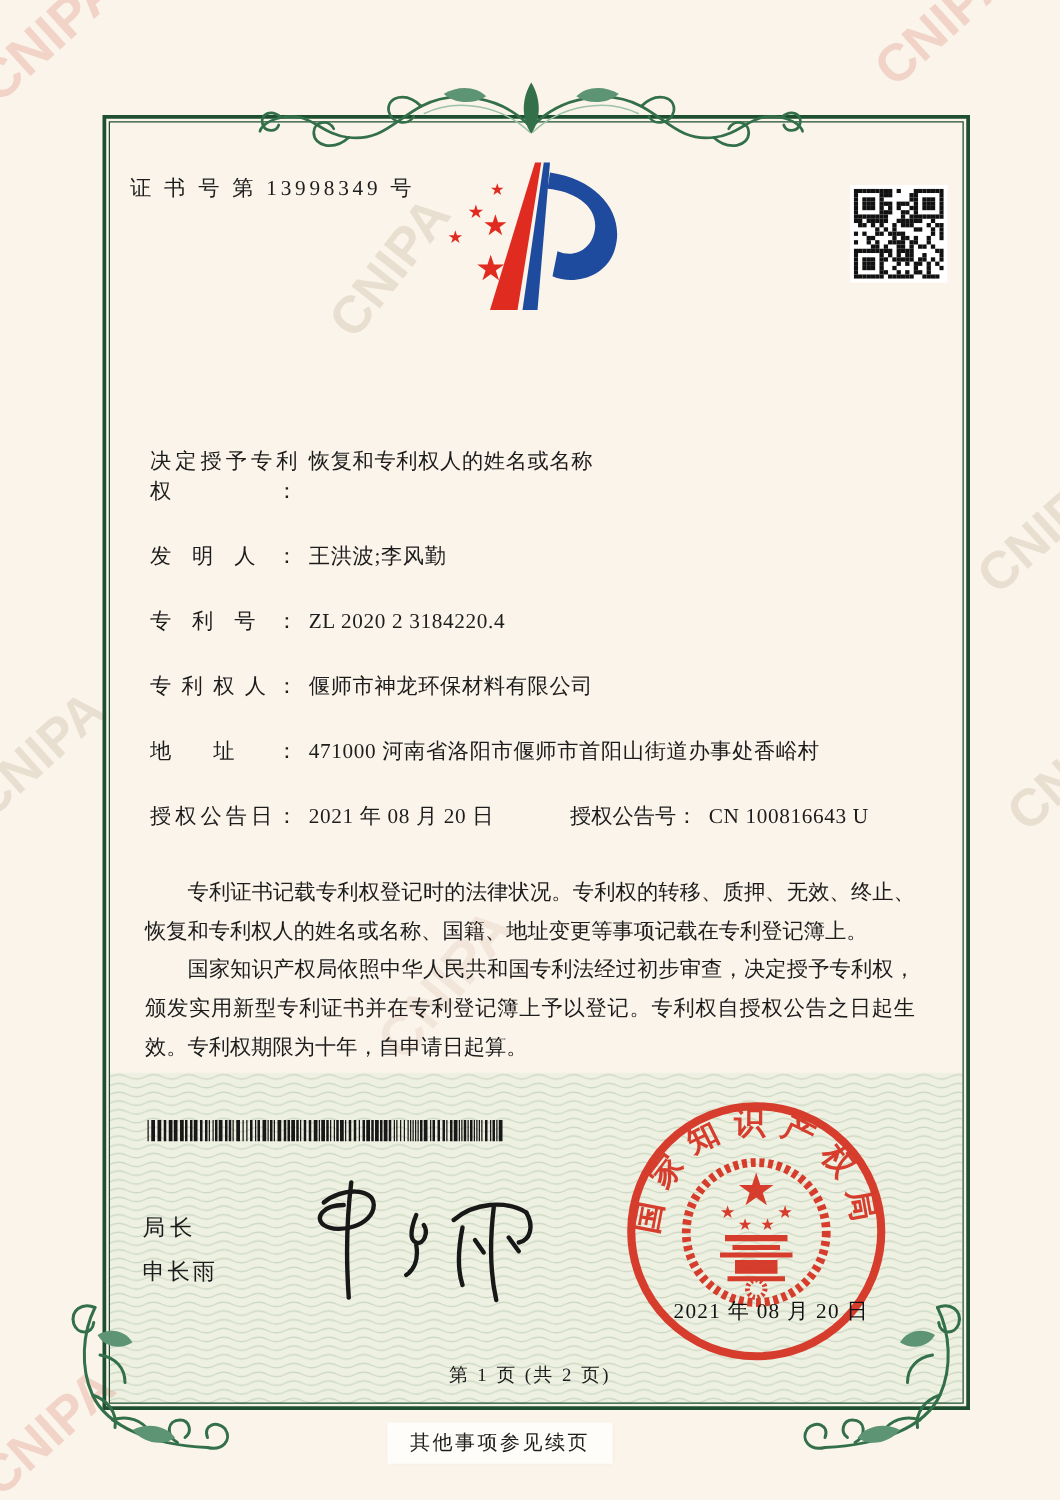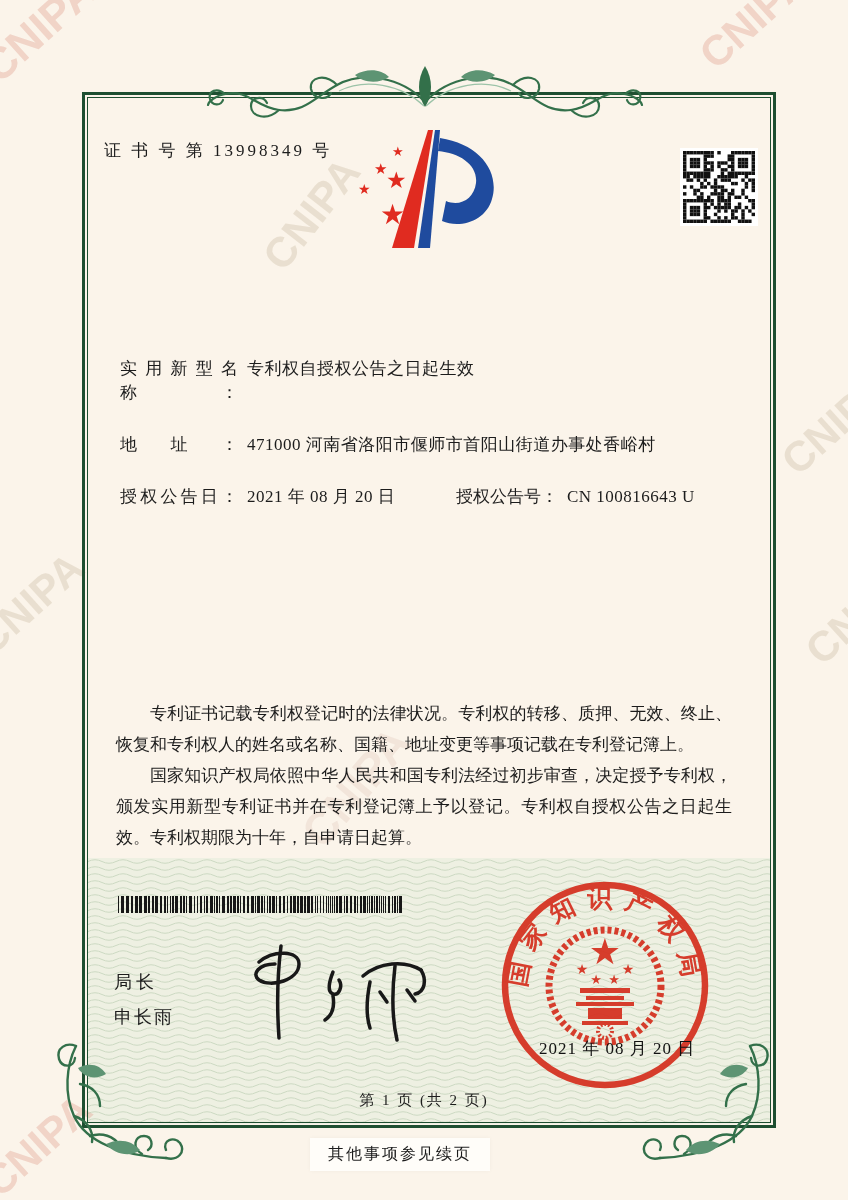--- a/index.html
+++ b/index.html
@@ -388,22 +388,34 @@
           <rect x="44.57" y="68.57" width="3.43" height="3.43" fill="#111"></rect>
           <rect x="54.86" y="68.57" width="3.43" height="3.43" fill="#111"></rect>
           <rect x="58.29" y="68.57" width="3.43" height="3.43" fill="#111"></rect>
           <rect x="61.71" y="68.57" width="3.43" height="3.43" fill="#111"></rect>
           <rect x="65.14" y="68.57" width="3.43" height="3.43" fill="#111"></rect>
         </svg></div>
 
 
     <div class="fields">
       <div class="frow">
-        <span class="flabel">实用新型名称：</span>
-        <span class="fvalue">专利权自授权公告之日起生效</span>
+        <span class="flabel">决定授予专利权：</span>
+        <span class="fvalue">恢复和专利权人的姓名或名称</span>
+      </div>
+      <div class="frow">
+        <span class="flabel">发明人：</span>
+        <span class="fvalue">王洪波;李风勤</span>
+      </div>
+      <div class="frow">
+        <span class="flabel">专利号：</span>
+        <span class="fvalue">ZL 2020 2 3184220.4</span>
+      </div>
+      <div class="frow">
+        <span class="flabel">专利权人：</span>
+        <span class="fvalue">偃师市神龙环保材料有限公司</span>
       </div>
       <div class="frow">
         <span class="flabel">地址：</span>
         <span class="fvalue">471000 河南省洛阳市偃师市首阳山街道办事处香峪村</span>
       </div>
       <div class="frow">
         <span class="flabel">授权公告日：</span>
         <span class="gvalue">2021 年 08 月 20 日</span>
         <span>授权公告号：</span>
         <span class="fvalue">CN 100816643 U</span>

